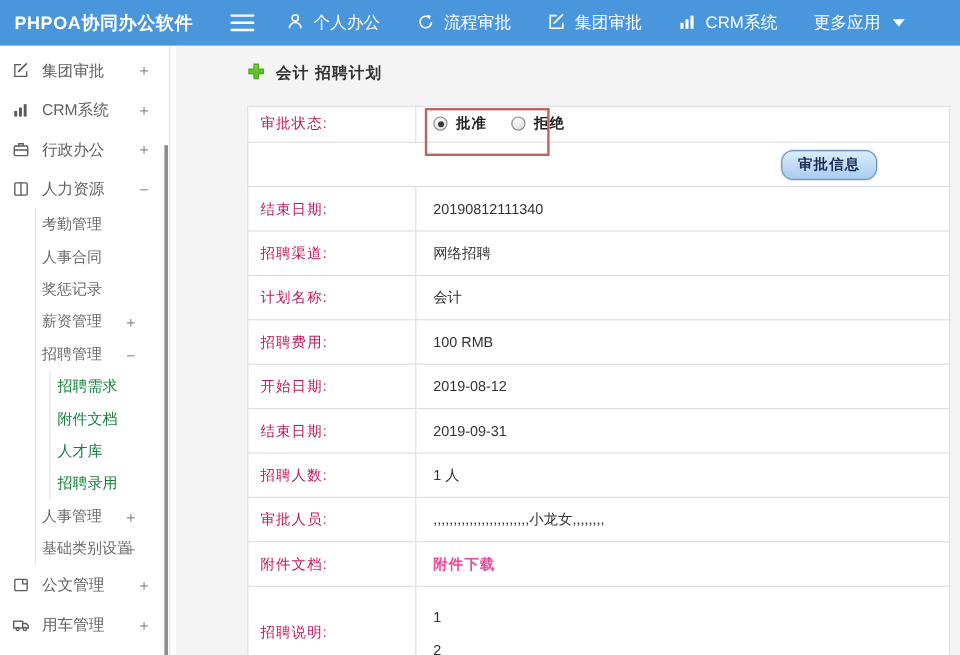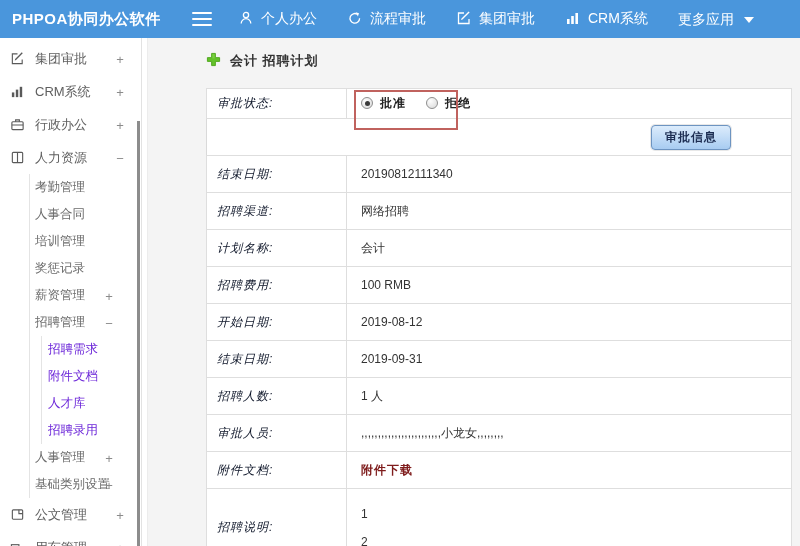--- a/index.html
+++ b/index.html
@@ -8,37 +8,37 @@
   .page { position:relative; width:800px; height:546px; }
 
   
   .topbar { position:relative; height:38px; background:#4a96dc; color:#fff;
             display:flex; align-items:center; z-index:5; }
   .logo { flex:0 0 192px; padding-left:12px; font-size:15px; font-weight:bold;
           letter-spacing:.5px; white-space:nowrap; }
   .hamburger { width:20px; height:14px; display:flex; flex-direction:column;
                justify-content:space-between; cursor:pointer; margin-right:26px; }
   .hamburger span { display:block; height:2px; background:#fff; border-radius:1px; }
-  .nav { display:flex; align-items:flex-end; }
+  .nav { display:flex; align-items:center; }
   .nav-item { display:flex; align-items:center; margin-right:30px; font-size:14px;
               cursor:pointer; white-space:nowrap; }
   .nav-item svg { margin-right:7px; }
   .caret { width:0; height:0; border-left:5px solid transparent; border-right:5px solid transparent;
            border-top:6px solid #fff; margin-left:10px; }
 
   
   .body { position:relative; display:flex; height:508px; }
 
   
   .sidebar { position:relative; flex:0 0 148px; background:#fff; height:100%;
              border-right:1px solid #ececec; padding-top:4px; color:#5f5f5f; }
   .s-item { position:relative; display:flex; align-items:center; cursor:pointer; }
   .s-item.l1 { height:33px; padding-left:9px; font-size:13px; }
   .s-item.l2 { height:27px; padding-left:34px; font-size:12.5px; color:#6b6b6b; }
-  .s-item.l3 { height:27px; padding-left:46px; font-size:12.5px; color:#6d28d9; }
+  .s-item.l3 { height:27px; padding-left:46px; font-size:12.5px; color:#15803d; }
   .s-icon { width:17px; height:17px; margin-right:9px; display:inline-flex;
             align-items:center; justify-content:center; color:#5a5a5a; }
   .s-toggle { position:absolute; right:21px; top:50%; transform:translateY(-50%);
               font-size:13px; color:#8b8b8b; width:12px; text-align:center; }
   .s-item.l2 .s-toggle { right:32px; }
   .s-sub { border-left:1px solid #e4e4e4; margin-left:29px; }
   .s-sub .s-item.l2 { padding-left:5px; }
   .s-sub2 { border-left:1px solid #e4e4e4; margin-left:11px; }
   .s-sub2 .s-item.l3 { padding-left:6px; }
   .scroll-track { position:absolute; top:0; bottom:0; left:141px; width:1px; background:#e2e2e2; }
@@ -47,41 +47,41 @@
   
   .content { position:relative; width:652px; height:100%; background:#f4f4f4;
              padding:14px 4px 0 58px; }
   .page-title { height:36px; display:flex; align-items:flex-start; }
   .add-icon { width:15px; height:15px; margin-right:9px; display:inline-block; }
   .title-text { font-size:13px; font-weight:bold; color:#333; letter-spacing:1px; }
 
   table.detail { width:586px; border-collapse:collapse; background:#fff;
                  border:1px solid #d9d9d9; table-layout:fixed; }
   table.detail td { border:1px solid #dedede; font-size:12px; vertical-align:middle; }
-  td.lbl { width:140px; color:#0f172a; padding-left:10px; letter-spacing:1px;font-style:italic; }
+  td.lbl { width:140px; color:#be185d; padding-left:10px; letter-spacing:1px; }
   td.val { color:#333; padding-left:14px; }
   tr.r-status { height:30px; }
   tr.r-button { height:37px; }
   tr.r-std { height:37px; }
   tr.r-tall { height:78px; }
   tr.r-button td { border-left:1px solid #d9d9d9; text-align:right; padding-right:60px; }
 
   .radio { position:relative; display:inline-block; width:12px; height:12px;
            border:1px solid #8f8f8f; border-radius:50%; vertical-align:-2px;
            background:radial-gradient(circle at 35% 30%, #fdfdfd, #d8d8d8); cursor:pointer; }
   .radio.checked::after { content:""; position:absolute; left:2.5px; top:2.5px;
            width:5px; height:5px; border-radius:50%; background:#3a3a3a; }
   .radio-label { font-weight:bold; color:#222; margin:0 20px 4px 7px; letter-spacing:1px; }
 
   .btn-approve { display:inline-block; padding:3px 13px; font-size:12px; font-weight:bold;
                  color:#1c2d52; letter-spacing:1px; cursor:pointer; border:1px solid #6d94c1;
-                 border-radius:4px; background:linear-gradient(#dcecfc,#a8ccf1);
+                 border-radius:10px; background:linear-gradient(#dcecfc,#a8ccf1);
                  box-shadow:0 0 0 1px #e8e8e8; }
 
-  .link { color:#7f1d1d; font-weight:bold; cursor:pointer; letter-spacing:1px; }
+  .link { color:#ec4899; font-weight:bold; cursor:pointer; letter-spacing:1px; }
   .multiline div { line-height:28px; }
 
   .annotation-rect { position:absolute; left:206px; top:52px; width:104px; height:40px;
                      border:2px solid #c0625e; pointer-events:none; z-index:4; }
 </style>
 </head>
 <body>
 
 <div class="page">
 
@@ -187,23 +187,20 @@
         <span>人力资源</span>
         <span class="s-toggle">−</span>
       </div>
 
       <div class="s-sub">
         <div class="s-item l2">
           <span>考勤管理</span>
         </div>
         <div class="s-item l2">
           <span>人事合同</span>
-        </div>
-        <div class="s-item l2">
-          <span>培训管理</span>
         </div>
         <div class="s-item l2">
           <span>奖惩记录</span>
         </div>
         <div class="s-item l2">
           <span>薪资管理</span>
           <span class="s-toggle">+</span>
         </div>
         <div class="s-item l2">
           <span>招聘管理</span>

